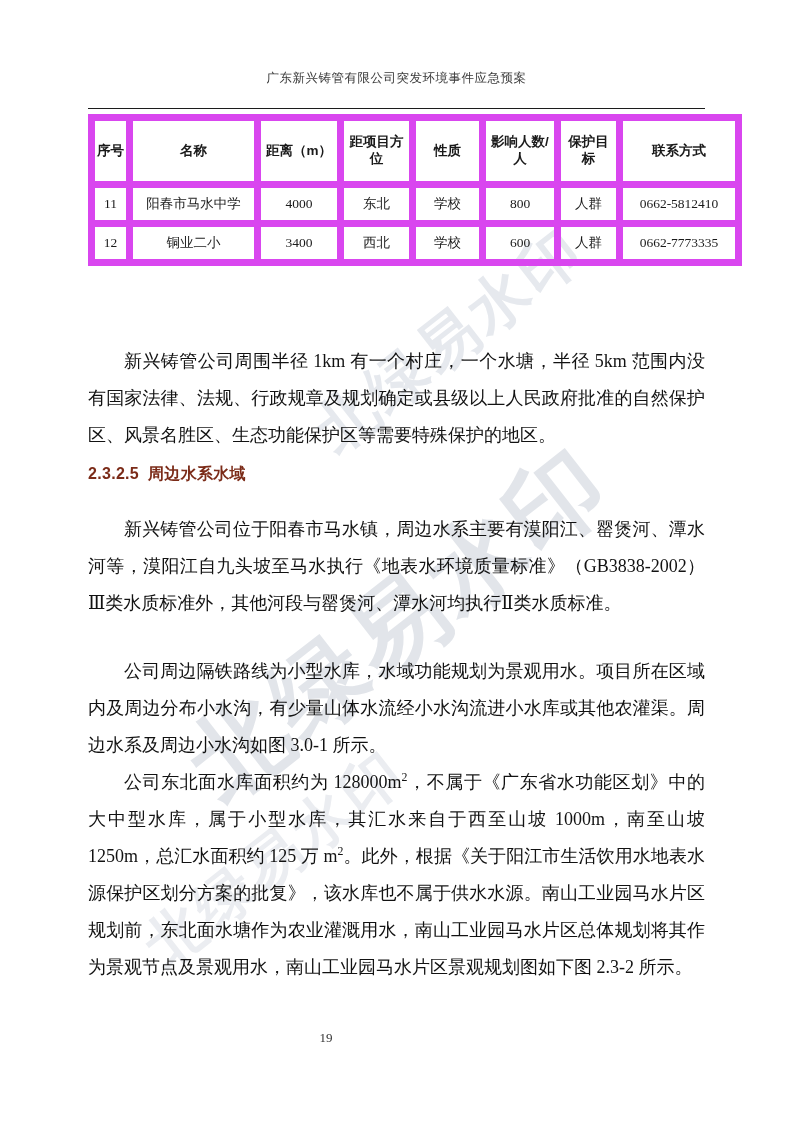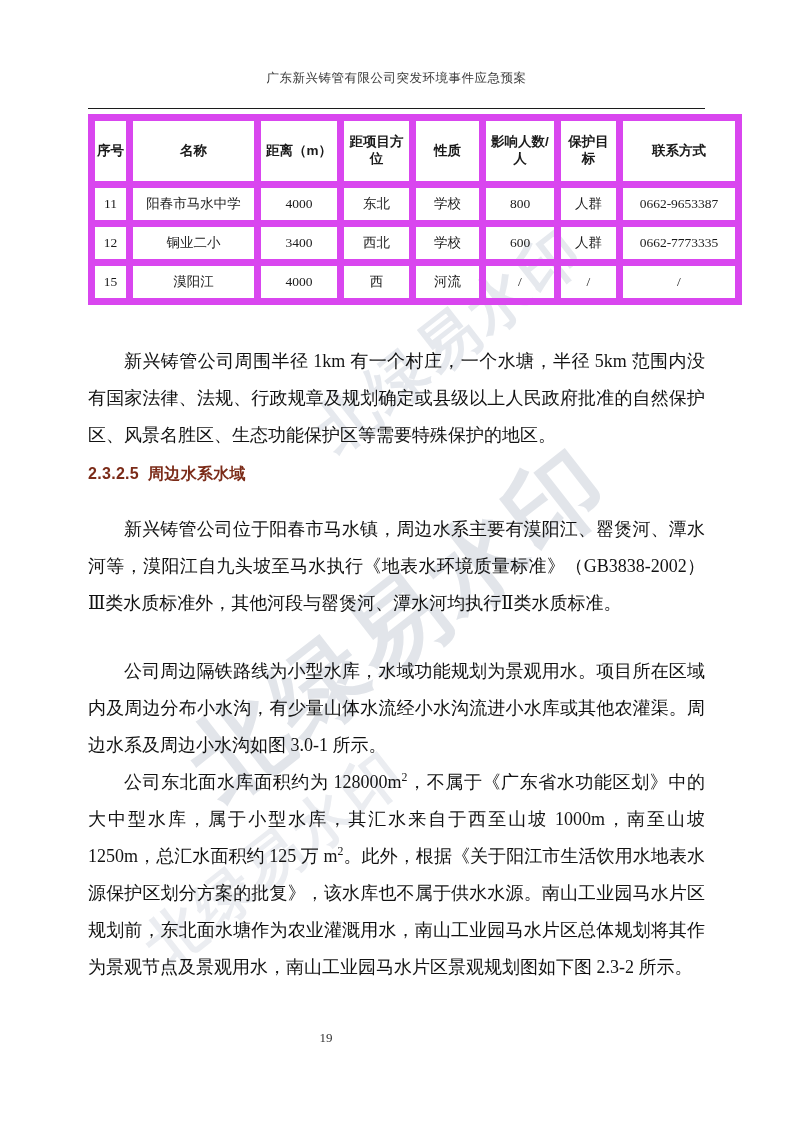--- a/index.html
+++ b/index.html
@@ -227,42 +227,32 @@
         </thead>
         <tbody>
           <tr>
             <td>11</td>
             <td>阳春市马水中学</td>
             <td>4000</td>
             <td>东北</td>
             <td>学校</td>
             <td>800</td>
             <td>人群</td>
-            <td>0662-9653387</td>
+            <td>0662-5812410</td>
           </tr>
           <tr>
             <td>12</td>
             <td>铜业二小</td>
             <td>3400</td>
             <td>西北</td>
             <td>学校</td>
             <td>600</td>
             <td>人群</td>
             <td>0662-7773335</td>
           </tr>
-          <tr>
-            <td>15</td>
-            <td>漠阳江</td>
-            <td>4000</td>
-            <td>西</td>
-            <td>河流</td>
-            <td>/</td>
-            <td>/</td>
-            <td>/</td>
-          </tr>
         </tbody>
       </table>
     </div>
 
     <p class="para p1">新兴铸管公司周围半径 1km 有一个村庄，一个水塘，半径 5km 范围内没有国家法律、法规、行政规章及规划确定或县级以上人民政府批准的自然保护区、风景名胜区、生态功能保护区等需要特殊保护的地区。</p>
 
     <h3 class="section-heading h1">
       <span class="sh-num">2.3.2.5</span><span>周边水系水域</span>
     </h3>
 

